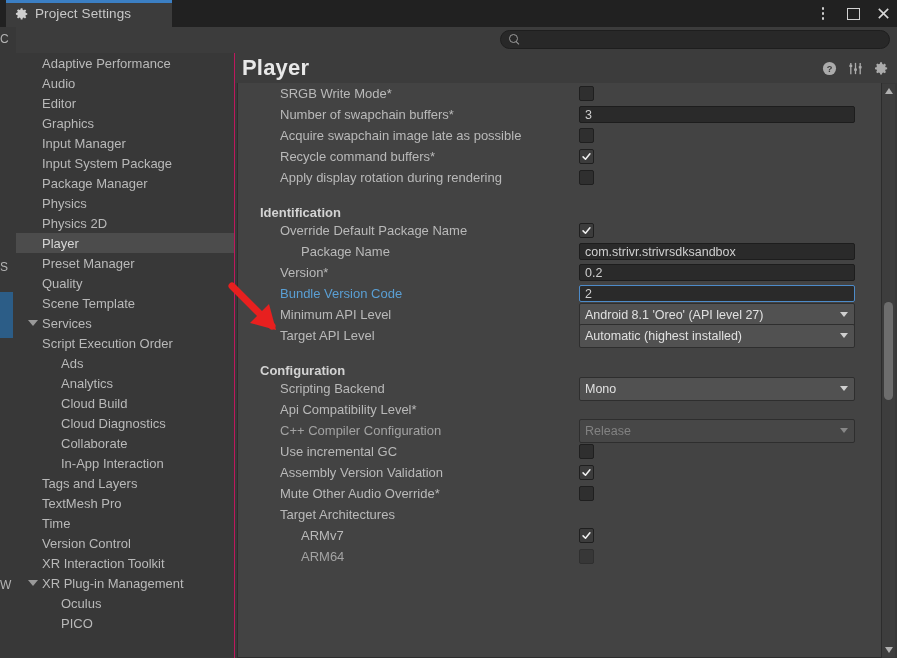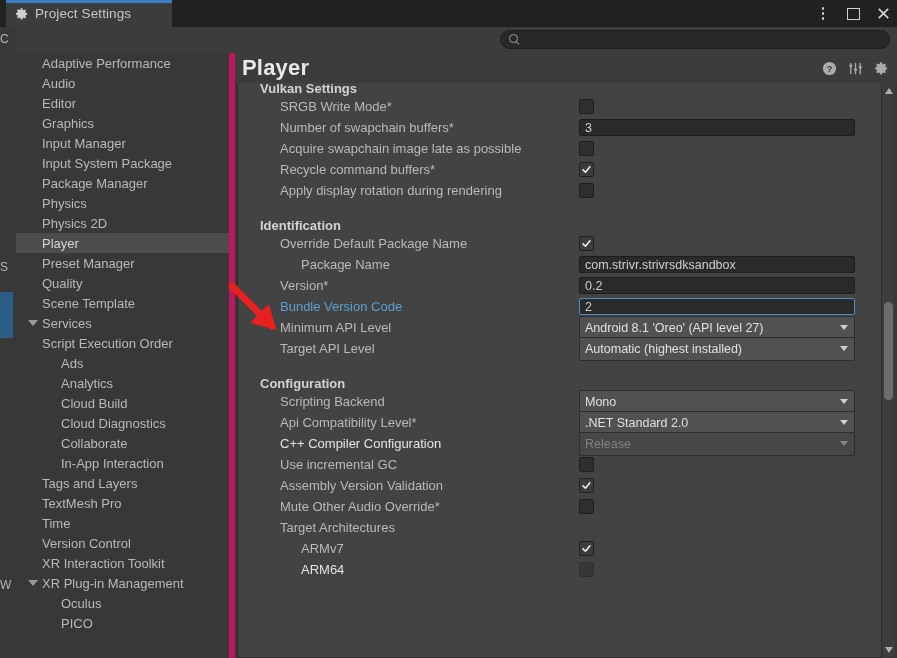--- a/index.html
+++ b/index.html
@@ -45,21 +45,21 @@
   .search-icon::before { content:""; position:absolute; left:0; top:0; width:7px; height:7px;
     border:1.4px solid #c0c0c0; border-radius:50%; }
   .search-icon::after { content:""; position:absolute; left:6.5px; top:7px; width:4px; height:1.4px;
     background:#c0c0c0; transform: rotate(45deg); transform-origin: left center; }
   .search-input { background: transparent; border: 0; outline: none; color: #c8c8c8;
                   font-size: 11px; font-family: "Liberation Sans", sans-serif; width: 340px; margin-left:4px;}
 
   
   .sidebar {
     position: absolute; left: 16px; top: 53px; width: 219px; height: 605px;
-    background: #383838; border-right: 6px solid #be185d; overflow: hidden;
+    background: #383838; border-right: 1px solid #be185d; overflow: hidden;
   }
   .side-item { height: 20px; display: flex; align-items: center; color: #b9b9b9;
                font-size: 13px; padding-left: 26px; white-space: nowrap; }
   .side-item.sel { background: #4c4c4c; color: #d6d6d6; }
   .side-item.child { padding-left: 45px; }
   .side-arrow { position: absolute; left: 12px; width: 0; height: 0;
                 border-left: 5px solid transparent; border-right: 5px solid transparent;
                 border-top: 6px solid #999; }
   .side-item.has-arrow { position: relative; }
 
@@ -72,21 +72,21 @@
 
   .scroll-area { position: absolute; left: 2px; top: 30px; width: 645px; height: 575px;
                  background: #434343; border: 1px solid #2c2c2c; border-top: none; overflow: hidden; }
   .content { position: relative; padding-top: 0; }
 
   .section-hdr { color: #d3d3d3; font-size: 13px; font-weight: bold; padding-left: 22px;
                  height: 21px; display: flex; align-items: flex-end; }
   .row { height: 21px; display: flex; align-items: center; position: relative; }
   .row-label { color: #b9b9b9; font-size: 13px; padding-left: 42px; white-space: nowrap; overflow: hidden; }
   .row-label.indent { padding-left: 63px; text-align: center; }
-  .row-label.disabled { color: #e5e5e5; }
+  .row-label.disabled { color: #a3a3a3; }
   .row-label.link { color: #5a9fd4; }
   .ctl { position: absolute; left: 341px; }
 
   .cbox { width: 15px; height: 15px; background: #2f2f2f; border: 1px solid #1f1f1f; border-radius: 2px;
           display: flex; align-items: center; justify-content: center; }
   .cbox.on { background: #3c3c3c; }
   .cbox .tick { width: 11px; height: 11px; }
 
   .txtfield { width: 276px; height: 17px; background: #2a2a2a; border: 1px solid #1d1d1d;
               border-radius: 2px; color: #cfcfcf; font-size: 12.5px; display: flex;
@@ -280,21 +280,20 @@
           <svg width="15" height="15" viewBox="0 0 24 24" fill="#bfbfbf">
             <path d="M12 8a4 4 0 100 8 4 4 0 000-8zm0 6a2 2 0 110-4 2 2 0 010 4z"></path>
             <path d="M21 13.5v-3l-2.4-.4a6.9 6.9 0 00-.8-1.9l1.4-2-2.1-2.1-2 1.4a6.9 6.9 0 00-1.9-.8L12.8 2h-3l-.4 2.4a6.9 6.9 0 00-1.9.8l-2-1.4L3.4 5.9l1.4 2a6.9 6.9 0 00-.8 1.9L1.6 10.2v3l2.4.4c.2.7.5 1.3.8 1.9l-1.4 2 2.1 2.1 2-1.4c.6.4 1.2.6 1.9.8l.4 2.4h3l.4-2.4c.7-.2 1.3-.5 1.9-.8l2 1.4 2.1-2.1-1.4-2c.4-.6.6-1.2.8-1.9l2.4-.4z"></path>
           </svg>
         </span>
       </div>
     </div>
 
     <div class="scroll-area">
       <div class="content" id="rows">
-          <div class="section-hdr" style="height: 13px; overflow: hidden; align-items: flex-end; line-height: 15px;">Vulkan Settings</div>
           <div class="row">
             <div class="row-label">SRGB Write Mode*</div>
             <div class="ctl">
               <div class="cbox"></div>
             </div>
           </div>
           <div class="row">
             <div class="row-label">Number of swapchain buffers*</div>
             <div class="ctl">
               <div class="txtfield">3</div>
@@ -376,26 +375,20 @@
             <div class="row-label">Scripting Backend</div>
             <div class="ctl">
               <div class="dropdown">
                 <span>Mono</span>
                 <span class="dd-arrow"></span>
               </div>
             </div>
           </div>
           <div class="row">
             <div class="row-label">Api Compatibility Level*</div>
-            <div class="ctl">
-              <div class="dropdown">
-                <span>.NET Standard 2.0</span>
-                <span class="dd-arrow"></span>
-              </div>
-            </div>
           </div>
           <div class="row">
             <div class="row-label disabled">C++ Compiler Configuration</div>
             <div class="ctl">
               <div class="dropdown disabled">
                 <span>Release</span>
                 <span class="dd-arrow"></span>
               </div>
             </div>
           </div>

